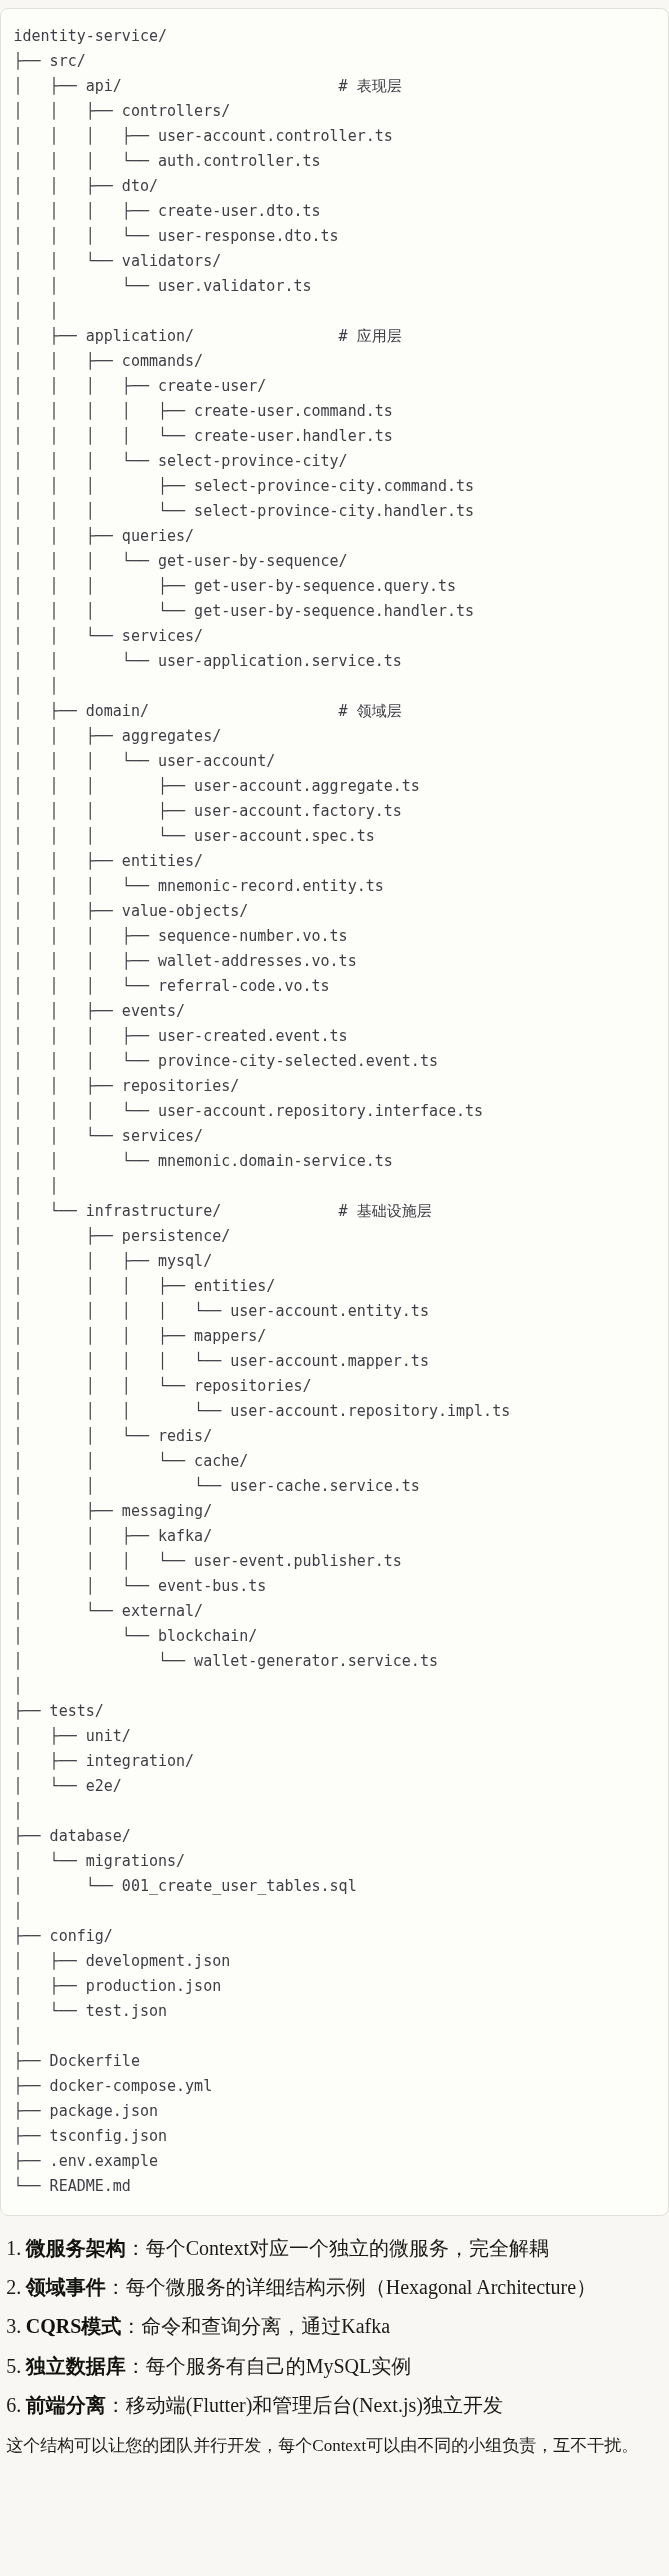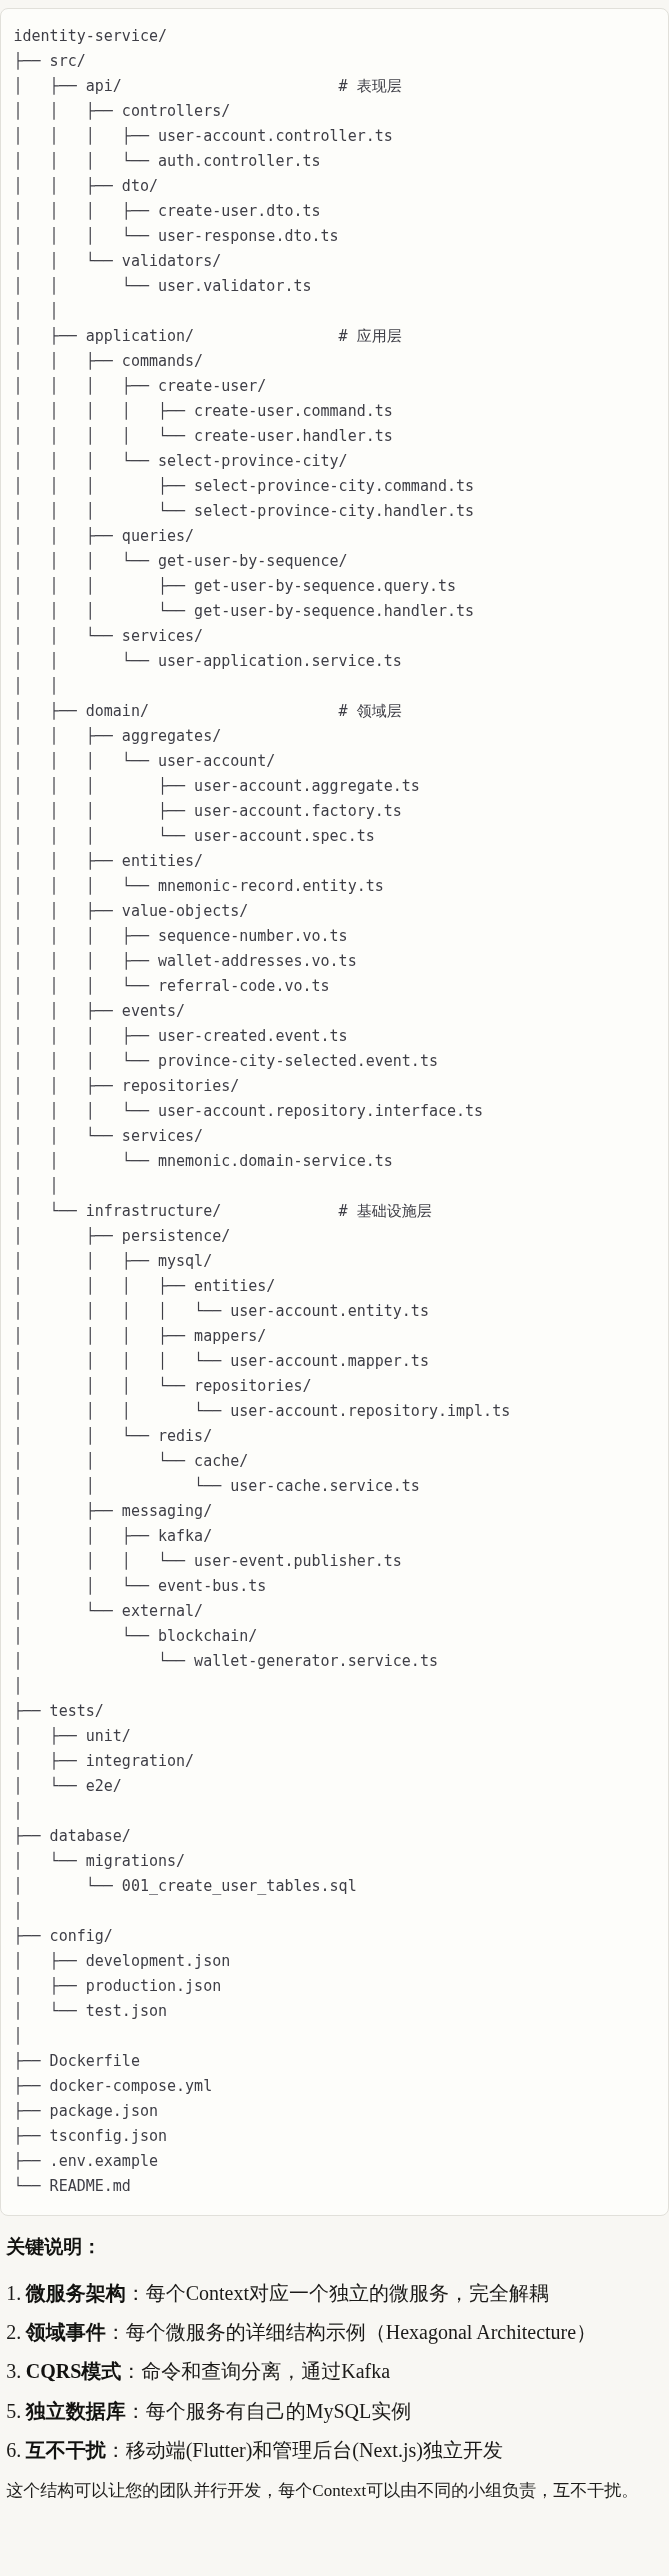--- a/index.html
+++ b/index.html
@@ -153,27 +153,26 @@
 │
 ├── Dockerfile
 ├── docker-compose.yml
 ├── package.json
 ├── tsconfig.json
 ├── .env.example
 └── README.md</pre>
   </div>
 
   <section class="notes">
-    <h2 class="notes-title">关键说明：</h2>
 
     <div id="notes-list">
         <div class="note-item"><span class="num">1.</span><span class="term">微服务架构</span><span class="desc">：每个Context对应一个独立的微服务，完全解耦</span></div>
         <div class="note-item"><span class="num">2.</span><span class="term">领域事件</span><span class="desc">：每个微服务的详细结构示例（Hexagonal Architecture）</span></div>
         <div class="note-item"><span class="num">3.</span><span class="term">CQRS模式</span><span class="desc">：命令和查询分离，通过Kafka</span></div>
         <div class="note-item"><span class="num">5.</span><span class="term">独立数据库</span><span class="desc">：每个服务有自己的MySQL实例</span></div>
-        <div class="note-item"><span class="num">6.</span><span class="term">互不干扰</span><span class="desc">：移动端(Flutter)和管理后台(Next.js)独立开发</span></div>
+        <div class="note-item"><span class="num">6.</span><span class="term">前端分离</span><span class="desc">：移动端(Flutter)和管理后台(Next.js)独立开发</span></div>
       </div>
 
     <p class="closing">这个结构可以让您的团队并行开发，每个Context可以由不同的小组负责，互不干扰。</p>
   </section>
 
 </div>
 
 
 </body></html>

